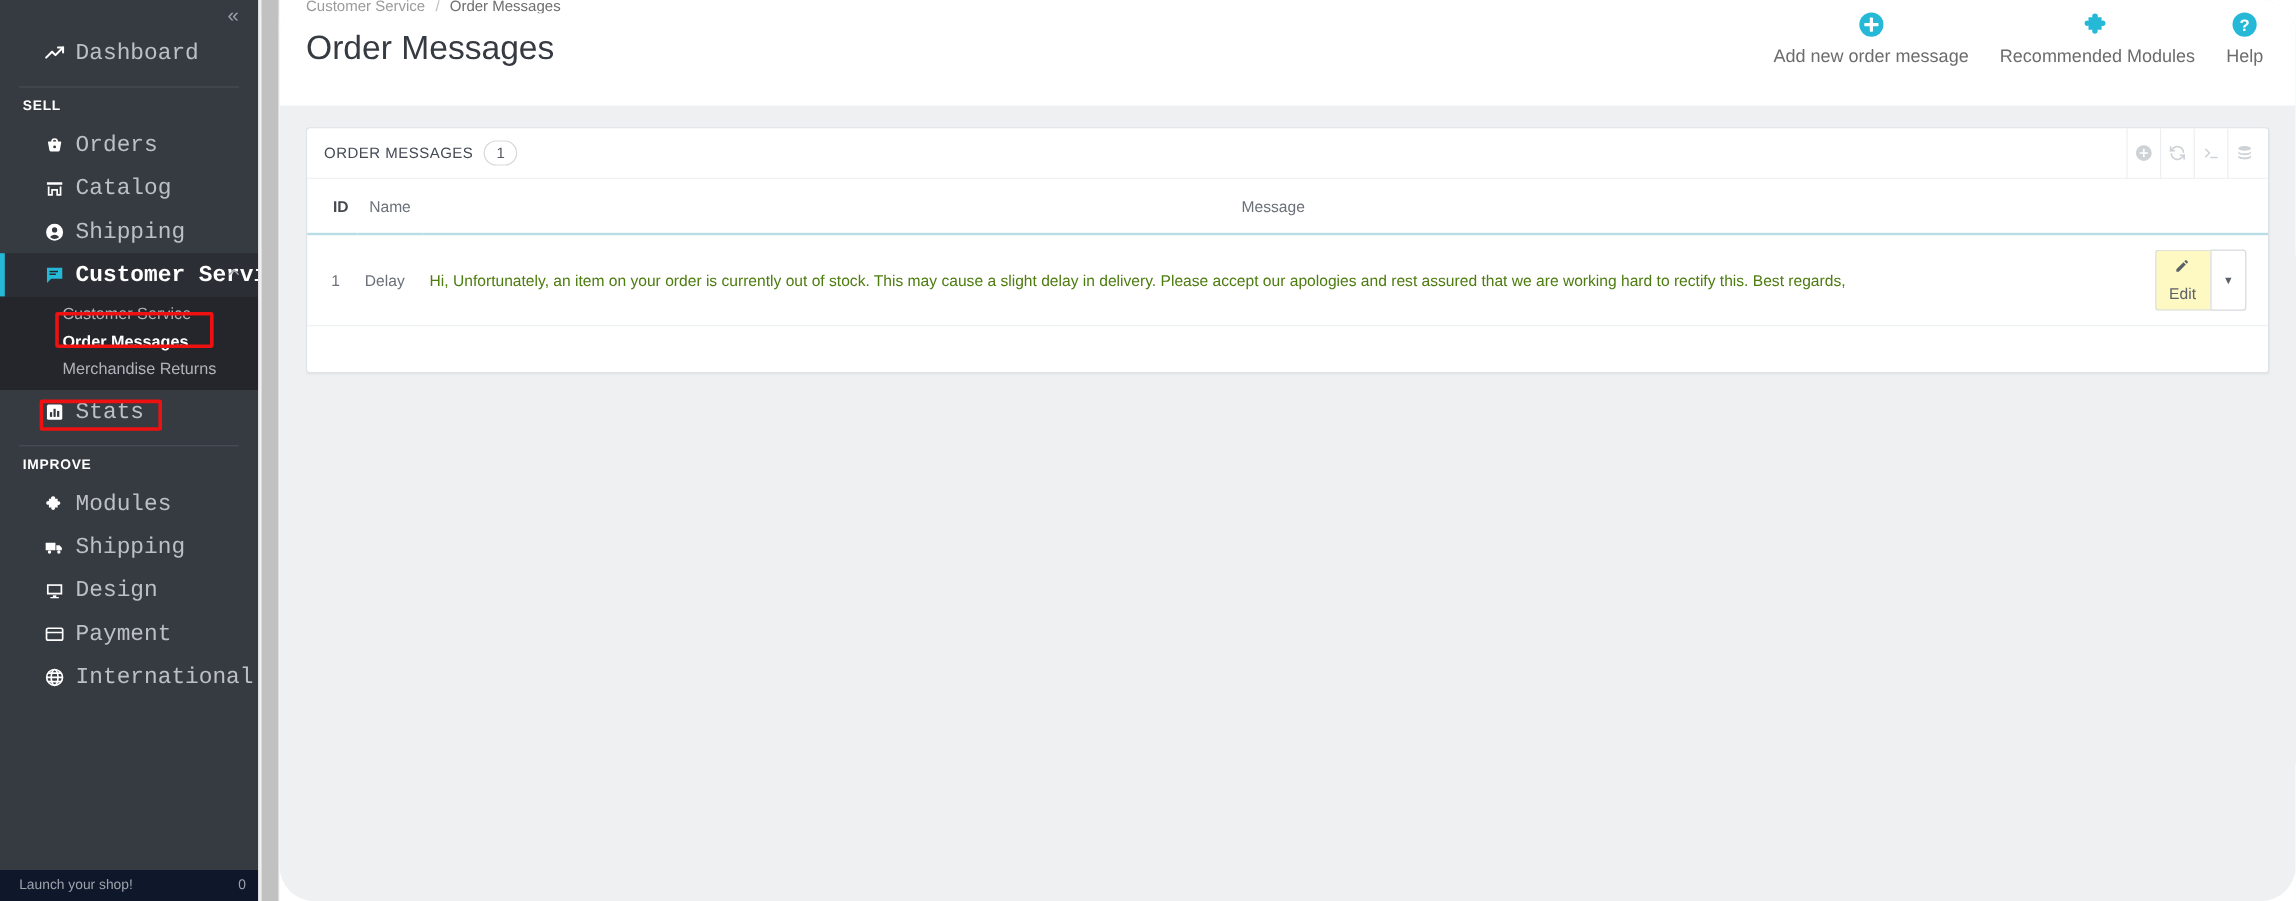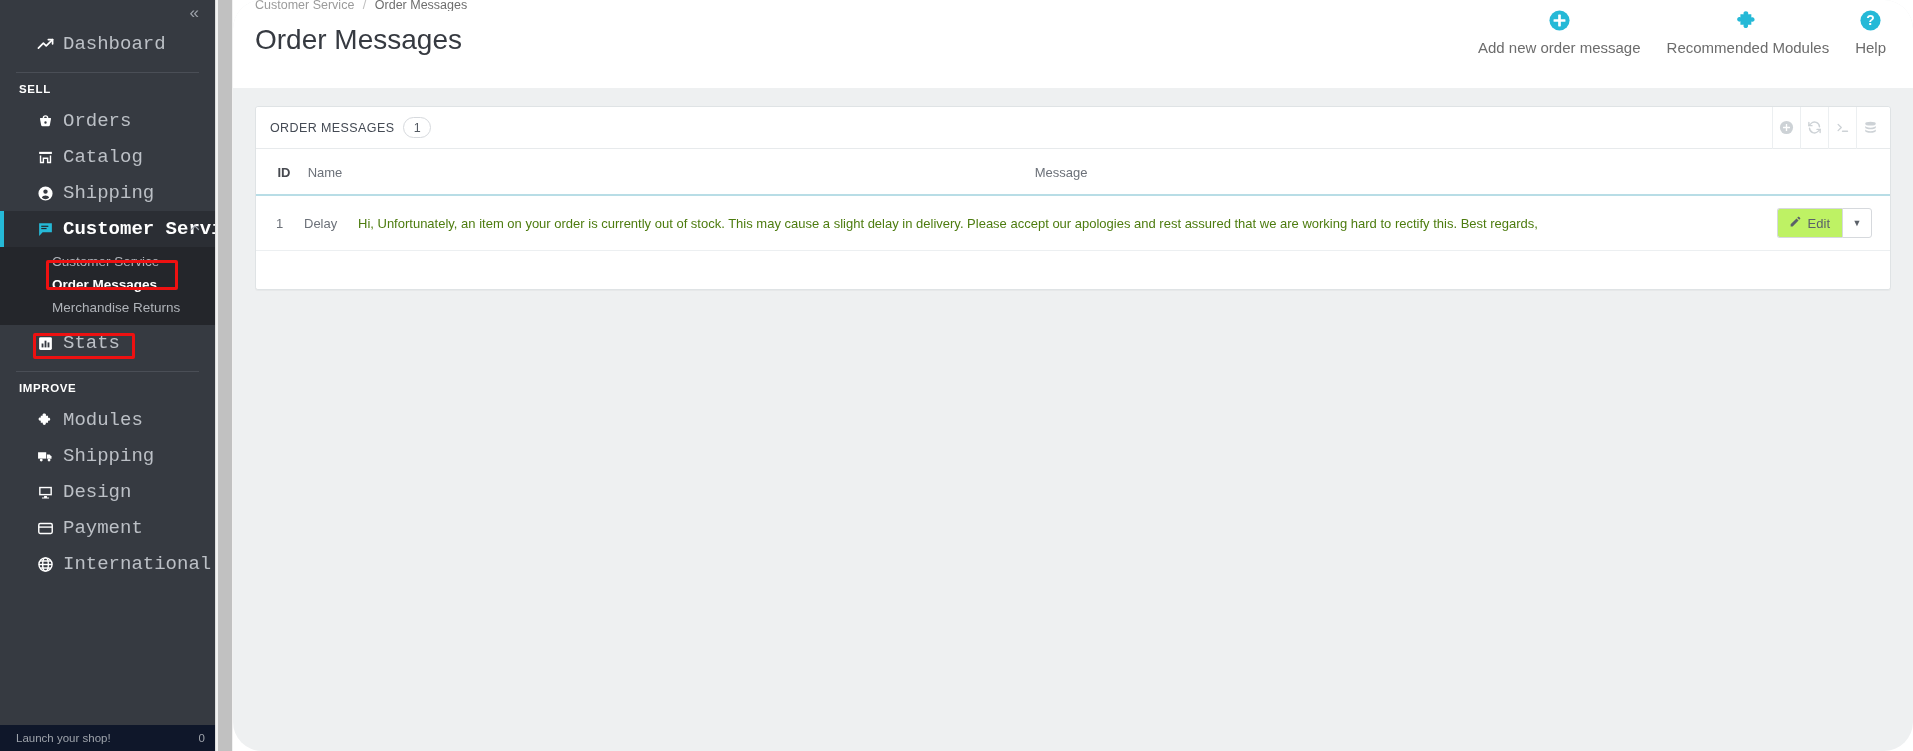--- a/index.html
+++ b/index.html
@@ -294,29 +294,30 @@
   }
   .tbl tbody td.col-id { padding-left: 20px; }
   .tbl tbody td.col-msg { color: #4d7c0f; }
   .tbl tbody td.col-actions { text-align: right; padding-right: 18px; }
 
   .edit-group { display: inline-flex; align-items: stretch; }
   .edit-btn {
     display: inline-flex;
     align-items: center;
     gap: 6px;
-    background: #bef264;
+    background: #fef9c3;
     border: 1px solid #d6d9dd;
     border-right: none;
     border-radius: 3px 0 0 3px;
     padding: 6px 12px 6px 11px;
     font-size: 13px;
     color: #5b6169;
     cursor: pointer;
     white-space: nowrap;
+    flex-direction: column;
   }
   .edit-caret {
     display: inline-flex;
     align-items: center;
     justify-content: center;
     background: #ffffff;
     border: 1px solid #d6d9dd;
     border-radius: 0 3px 3px 0;
     width: 30px;
     color: #5b6169;

